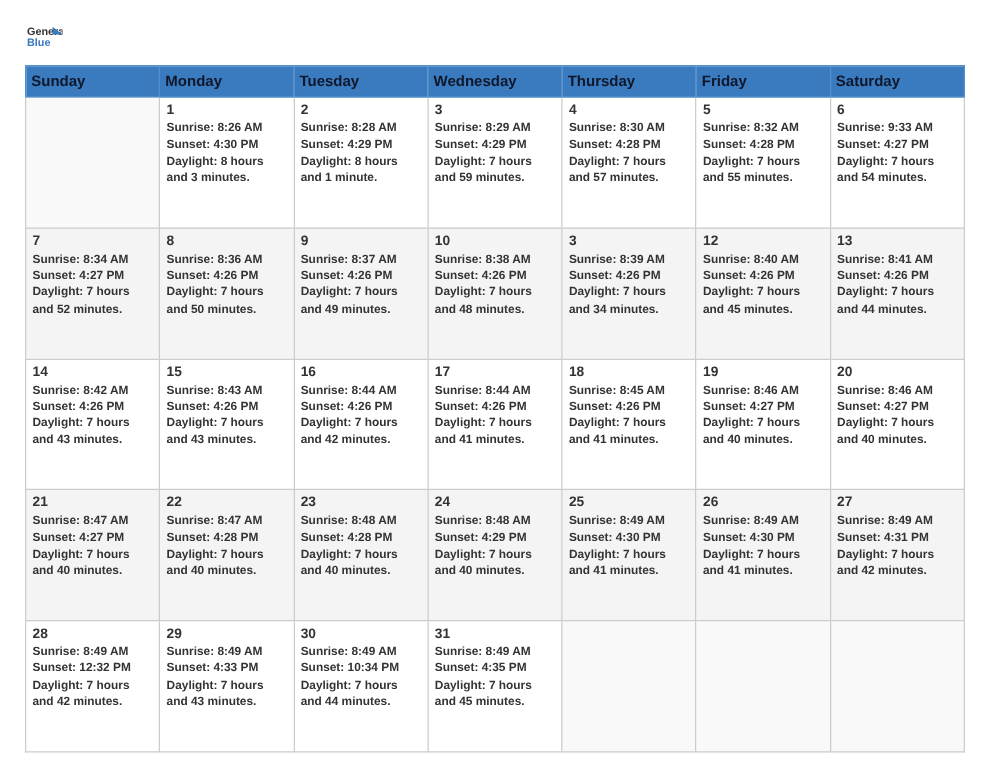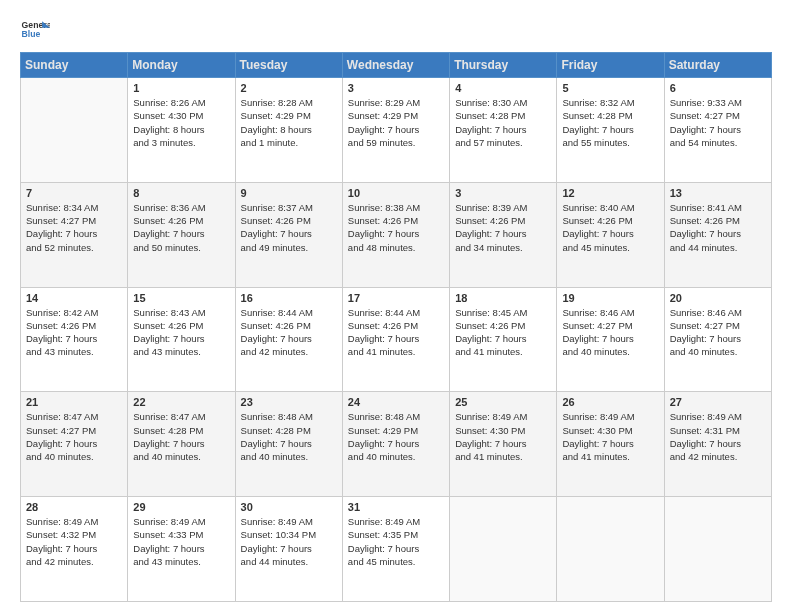--- a/index.html
+++ b/index.html
@@ -47,21 +47,21 @@
     }
     .calendar {
       flex: 1;
       border: 1px solid #ccc;
       border-collapse: collapse;
       width: 100%;
       table-layout: fixed;
     }
     .calendar th {
       background-color: #3a7abf;
-      color: #e5e5e5;
+      color: #0f172a;
       font-size: 12px;
       font-weight: bold;
       padding: 5px 4px;
       text-align: left;
       border: 1px solid #5590c9;
     }
     .calendar td {
       border: 1px solid #ccc;
       vertical-align: top;
       padding: 4px 5px;
@@ -70,20 +70,21 @@
       height: 90px;
     }
     .day-num {
       font-size: 11px;
       font-weight: bold;
       display: block;
       margin-bottom: 2px;
     }
     .cell-info {
       line-height: 1.4;
+      font-weight: bold;
     }
     .empty {
       background: #f9f9f9;
     }
     .row-alt td {
       background: #f4f4f4;
     }
   </style>
 </head>
 <body>
@@ -233,21 +234,21 @@
             <div class="cell-info"><span>Sunrise: 8:49 AM</span><br><span>Sunset: 4:30 PM</span><br><span>Daylight: 7 hours</span><br><span>and 41 minutes.</span></div>
           </td>
           <td>
             <span class="day-num">27</span>
             <div class="cell-info"><span>Sunrise: 8:49 AM</span><br><span>Sunset: 4:31 PM</span><br><span>Daylight: 7 hours</span><br><span>and 42 minutes.</span></div>
           </td>
         </tr>
         <tr>
           <td>
             <span class="day-num">28</span>
-            <div class="cell-info"><span>Sunrise: 8:49 AM</span><br><span>Sunset: 4:32 PM</span><br><span>Daylight: 7 hours</span><br><span>and 42 minutes.</span></div>
+            <div class="cell-info"><span>Sunrise: 8:49 AM</span><br><span>Sunset: 12:32 PM</span><br><span>Daylight: 7 hours</span><br><span>and 42 minutes.</span></div>
           </td>
           <td>
             <span class="day-num">29</span>
             <div class="cell-info"><span>Sunrise: 8:49 AM</span><br><span>Sunset: 4:33 PM</span><br><span>Daylight: 7 hours</span><br><span>and 43 minutes.</span></div>
           </td>
           <td>
             <span class="day-num">30</span>
             <div class="cell-info"><span>Sunrise: 8:49 AM</span><br><span>Sunset: 10:34 PM</span><br><span>Daylight: 7 hours</span><br><span>and 44 minutes.</span></div>
           </td>
           <td>

